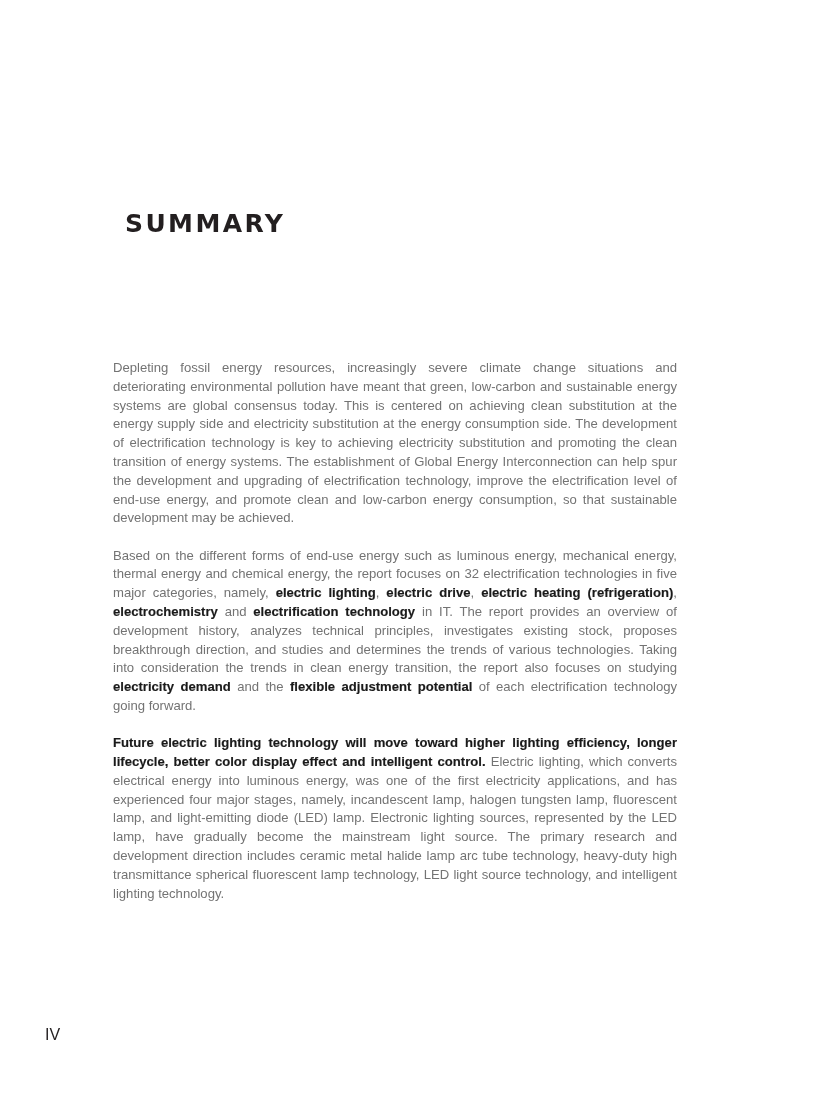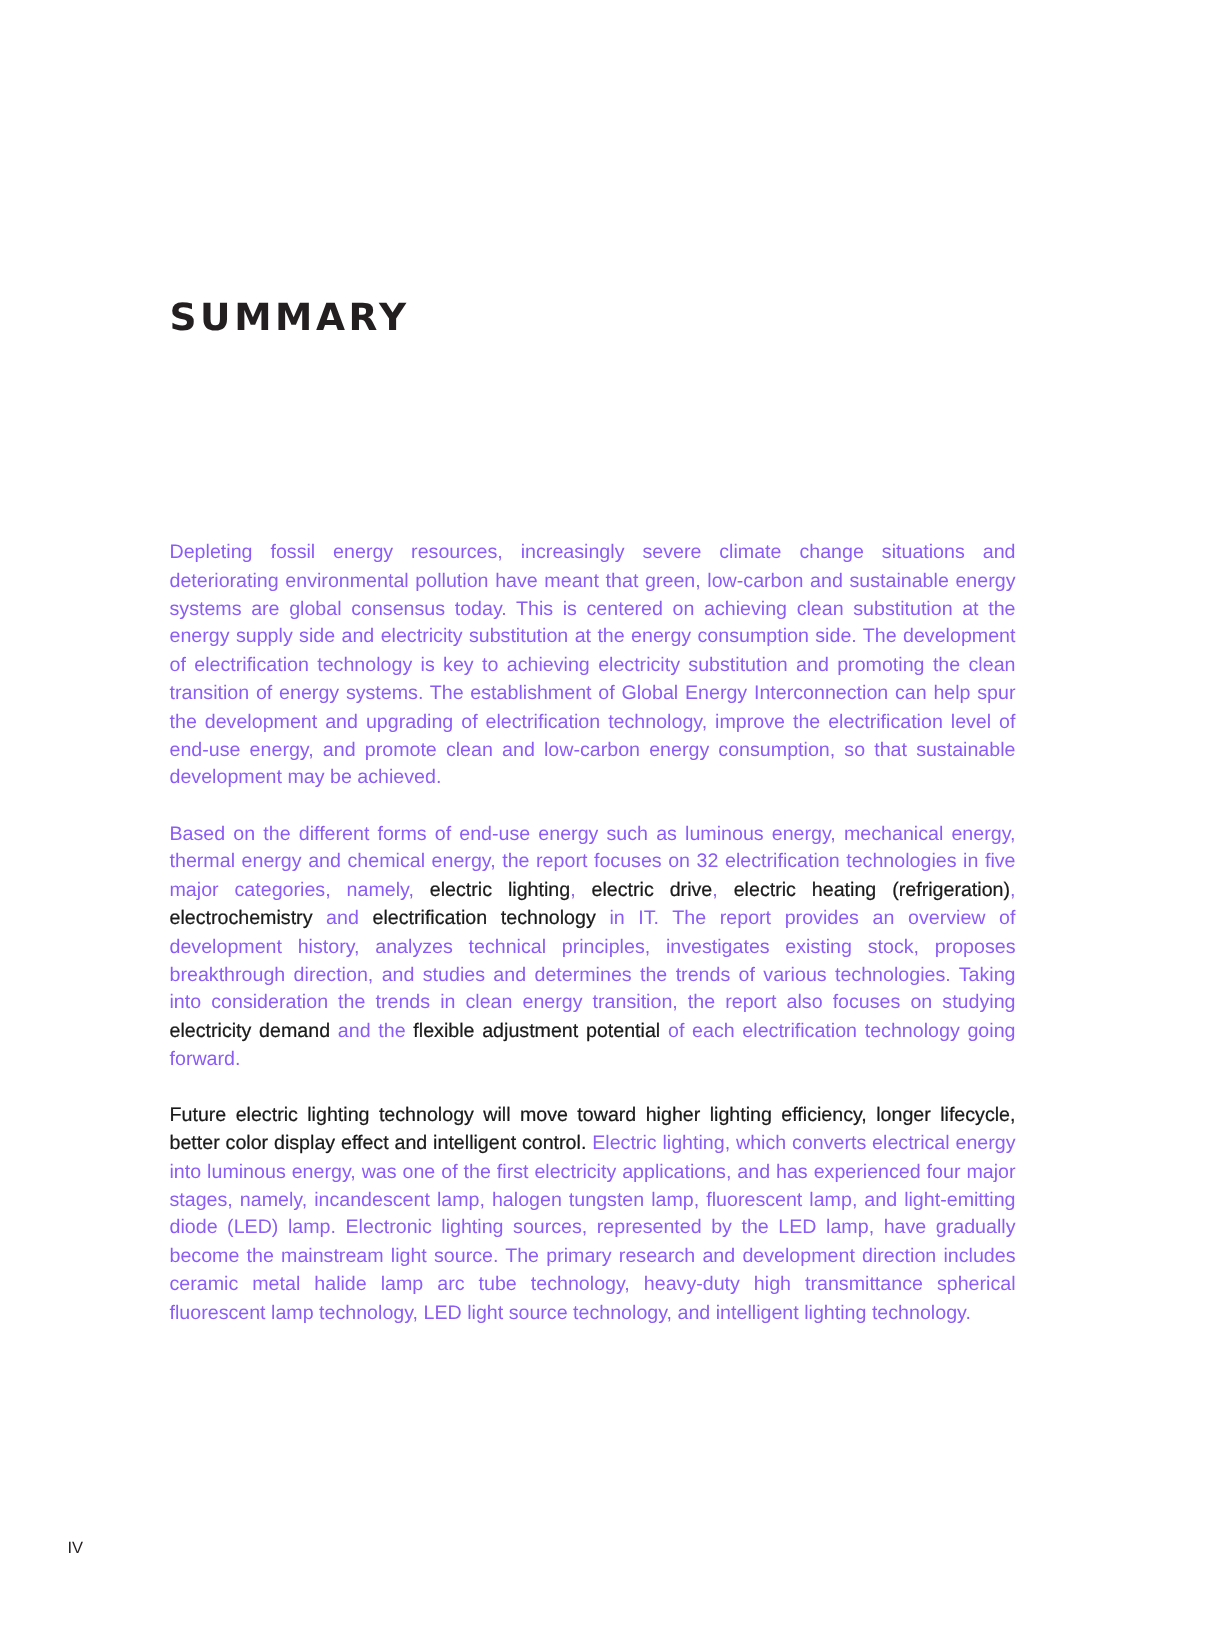--- a/index.html
+++ b/index.html
@@ -10,21 +10,21 @@
     body {
       width: 816px;
       height: 1100px;
       position: relative;
       overflow: hidden;
     }
     .page-title {
       position: absolute;
       left: 113px;
       top: 199px;
-      margin: 0;
+      margin: 12px;
       font-family: "DejaVu Sans", sans-serif;
       font-weight: bold;
       font-size: 25px;
       letter-spacing: 2.4px;
       color: #231f20;
       line-height: 1;
     }
     .body-text {
       position: absolute;
       left: 113px;
@@ -35,32 +35,32 @@
       line-height: 18.8px;
       color: #3c3c3c;
     }
     .para {
       margin: 0 0 18.4px 0;
       text-align: justify;
       hyphens: none;
     }
     .seg-em {
       color: #1a1a1a;
-      font-weight: 400;
+      font-weight: 700;
       -webkit-text-stroke: 0.15px #1a1a1a;
     }
     .seg-reg {
-      color: #8b5cf6;
+      color: #737373;
     }
     .page-number {
       position: absolute;
       left: 45px;
       top: 1026px;
       font-family: "Liberation Sans", sans-serif;
-      font-size: 11px;
+      font-size: 16px;
       color: #231f20;
     }
   </style>
 </head>
 <body>
 
 <h1 class="page-title">SUMMARY</h1>
 
 <div class="body-text">
   <p class="para"><span class="seg-reg">Depleting fossil energy resources, increasingly severe climate change situations and deteriorating environmental pollution have meant that green, low-carbon and sustainable energy systems are global consensus today. This is centered on achieving clean substitution at the energy supply side and electricity substitution at the energy consumption side. The development of electrification technology is key to achieving electricity substitution and promoting the clean transition of energy systems. The establishment of Global Energy Interconnection can help spur the development and upgrading of electrification technology, improve the electrification level of end-use energy, and promote clean and low-carbon energy consumption, so that sustainable development may be achieved.</span></p>

